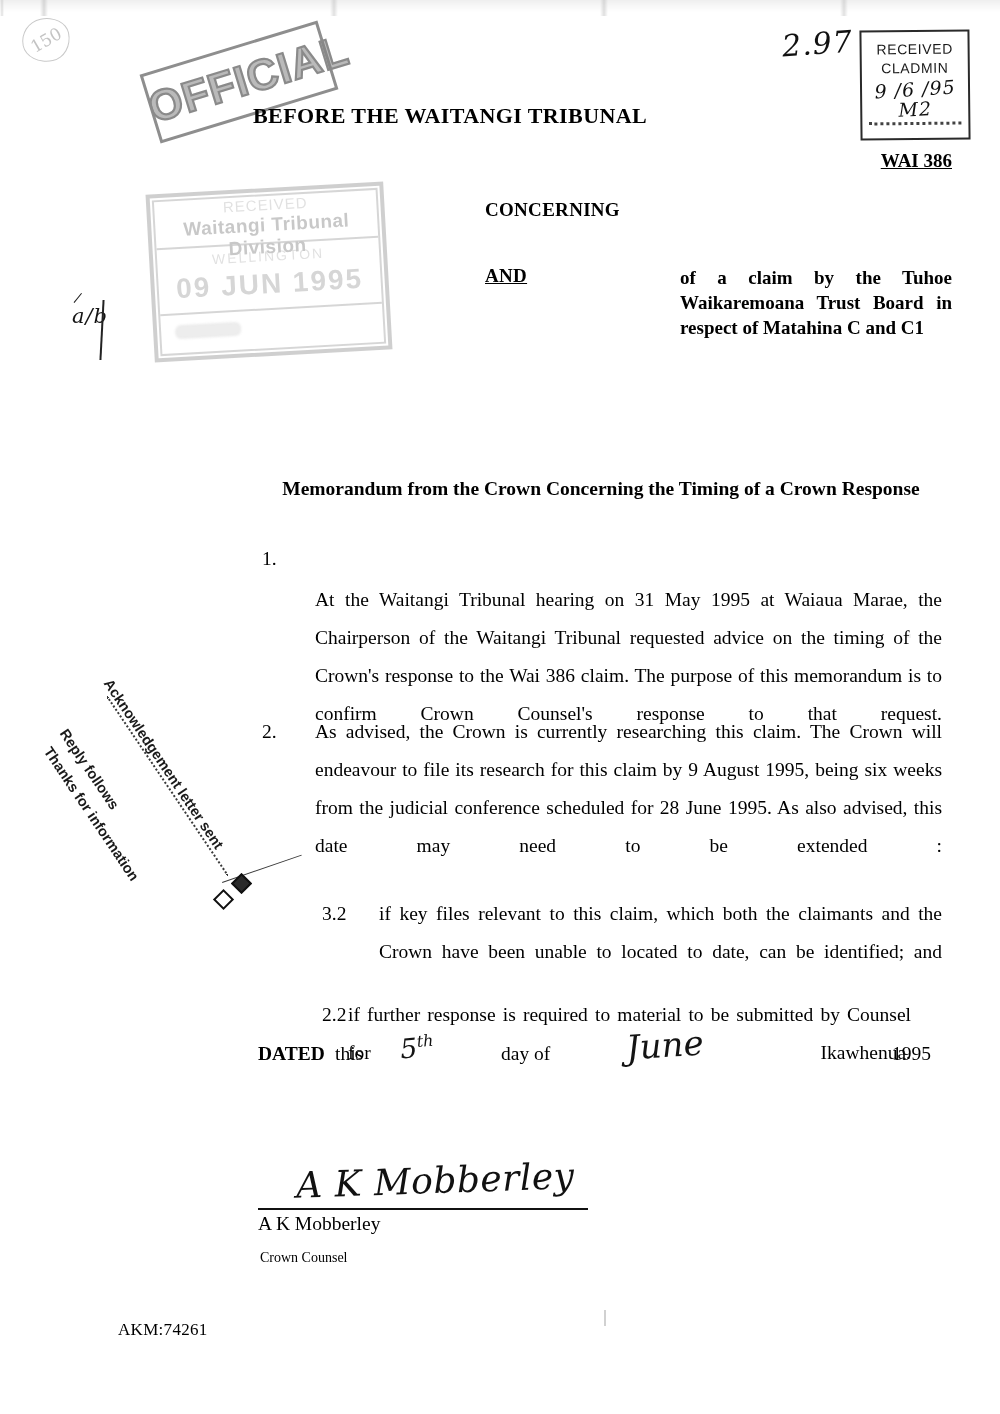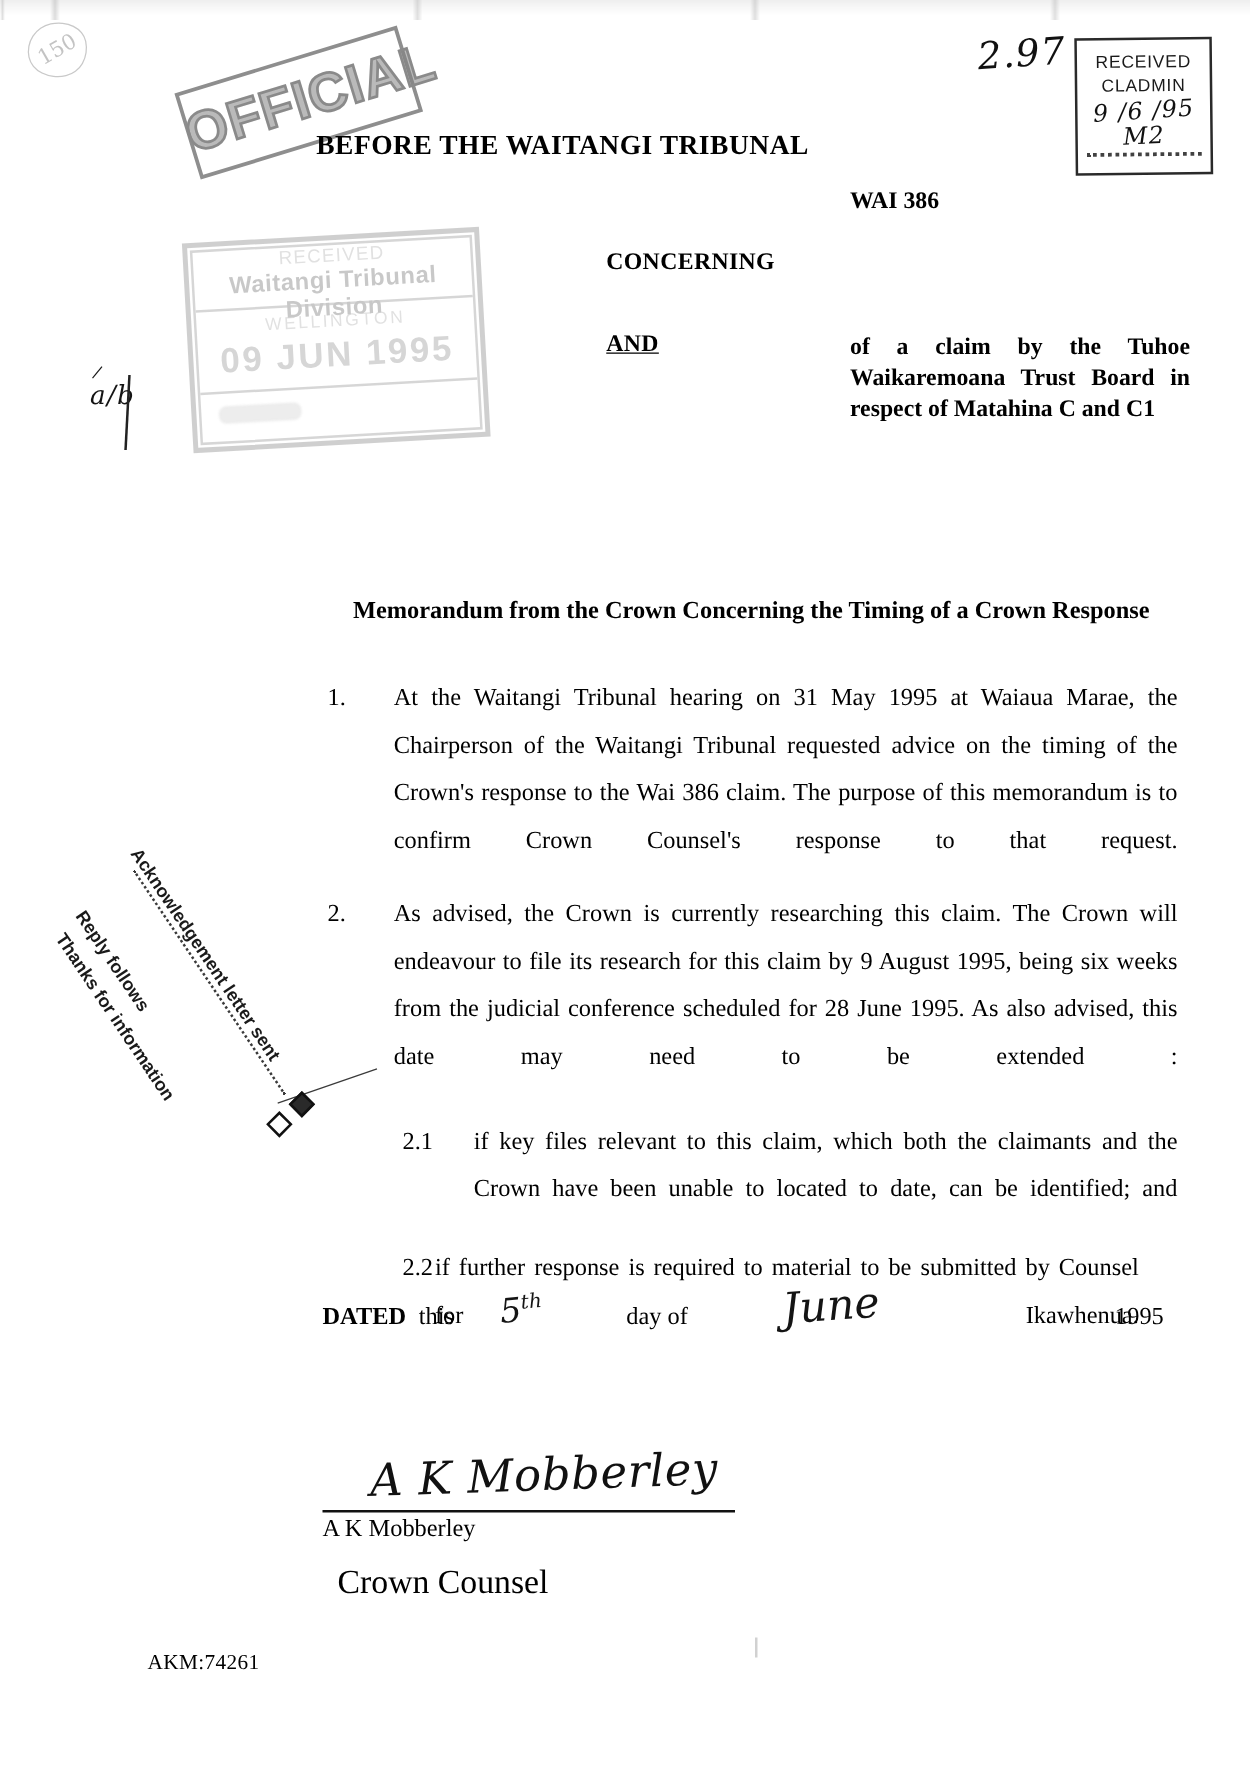--- a/index.html
+++ b/index.html
@@ -232,21 +232,21 @@
     letter-spacing: .3px;
   }
   .hdr-value {
     font-size: 19px;
     font-weight: bold;
     line-height: 25px;
     width: 272px;
     text-align: justify;
     text-justify: inter-word;
   }
-  .hdr-value.nojust { text-align: left; }
+  .hdr-value.nojust { text-align: right; text-decoration: underline; }
 
   #wai-num    { left: 680px; top: 148px; }
   #lbl-concerning { left: 485px; top: 199px; }
   #val-concerning { left: 680px; top: 199px; }
   #lbl-and    { left: 485px; top: 265px; text-decoration: underline; }
   #val-and    { left: 680px; top: 265px; }
 
   .para {
     position: absolute;
     font-size: 19.5px;
@@ -261,21 +261,21 @@
     text-align: justify;
     text-justify: inter-word;
   }
   .para .txt::after {
     content: "";
     display: inline-block;
     width: 100%;
   }
 
   #para-1 { left: 262px; top: 540px; width: 680px; }
-  #para-1 .txt { margin-left: 53px; width: 627px; }
+  #para-1 .txt { margin-left: 53px; width: 627px; margin-top: 41px; }
 
   #para-2 { left: 262px; top: 713px; width: 680px; }
   #para-2 .txt { margin-left: 53px; width: 627px; }
 
   #para-21 { left: 322px; top: 895px; width: 620px; }
   #para-21 .txt { margin-left: 57px; width: 563px; }
 
   #para-22 { left: 322px; top: 996px; width: 620px; }
   #para-22 .txt { margin-left: 26px; width: 563px; }
 
@@ -375,22 +375,22 @@
     width: 330px;
     border-top: 2px solid #111;
   }
   #signature-block .sig-name {
     position: absolute;
     left: 0; top: 53px;
     font-size: 19.5px;
   }
   #signature-block .sig-role {
     position: absolute;
-    left: 12px; top: 90px;
-    font-size: 27px;
+    left: 2px; top: 90px;
+    font-size: 14px;
   }
 
   
   #footer-ref {
     left: 118px; top: 1320px;
     font-size: 17px;
     letter-spacing: .3px;
   }
 </style>
 </head>
@@ -454,21 +454,21 @@
     <span class="num">1.</span>
     <span class="txt">At the Waitangi Tribunal hearing on 31 May 1995 at Waiaua Marae, the Chairperson of the Waitangi Tribunal requested advice on the timing of the Crown's response to the Wai 386 claim.  The purpose of this memorandum is to confirm Crown Counsel's response to that request.</span>
   </div>
 
   <div class="para" id="para-2">
     <span class="num">2.</span>
     <span class="txt">As advised, the Crown is currently researching this claim. The Crown will endeavour to file its research for this claim by 9 August 1995, being six weeks from the judicial conference scheduled for 28 June 1995. As also advised, this date may need to be extended :</span>
   </div>
 
   <div class="para" id="para-21">
-    <span class="num">2.1</span>
+    <span class="num">3.2</span>
     <span class="txt">if key files relevant to this claim, which both the claimants and the Crown have been unable to located to date, can be identified; and</span>
   </div>
 
   <div class="para" id="para-22">
     <span class="num">2.2</span>
     <span class="txt">if further response is required to material to be submitted by Counsel for Ikawhenua.</span>
   </div>
 
   <div id="action-stamp">
     <div class="lead"></div>

